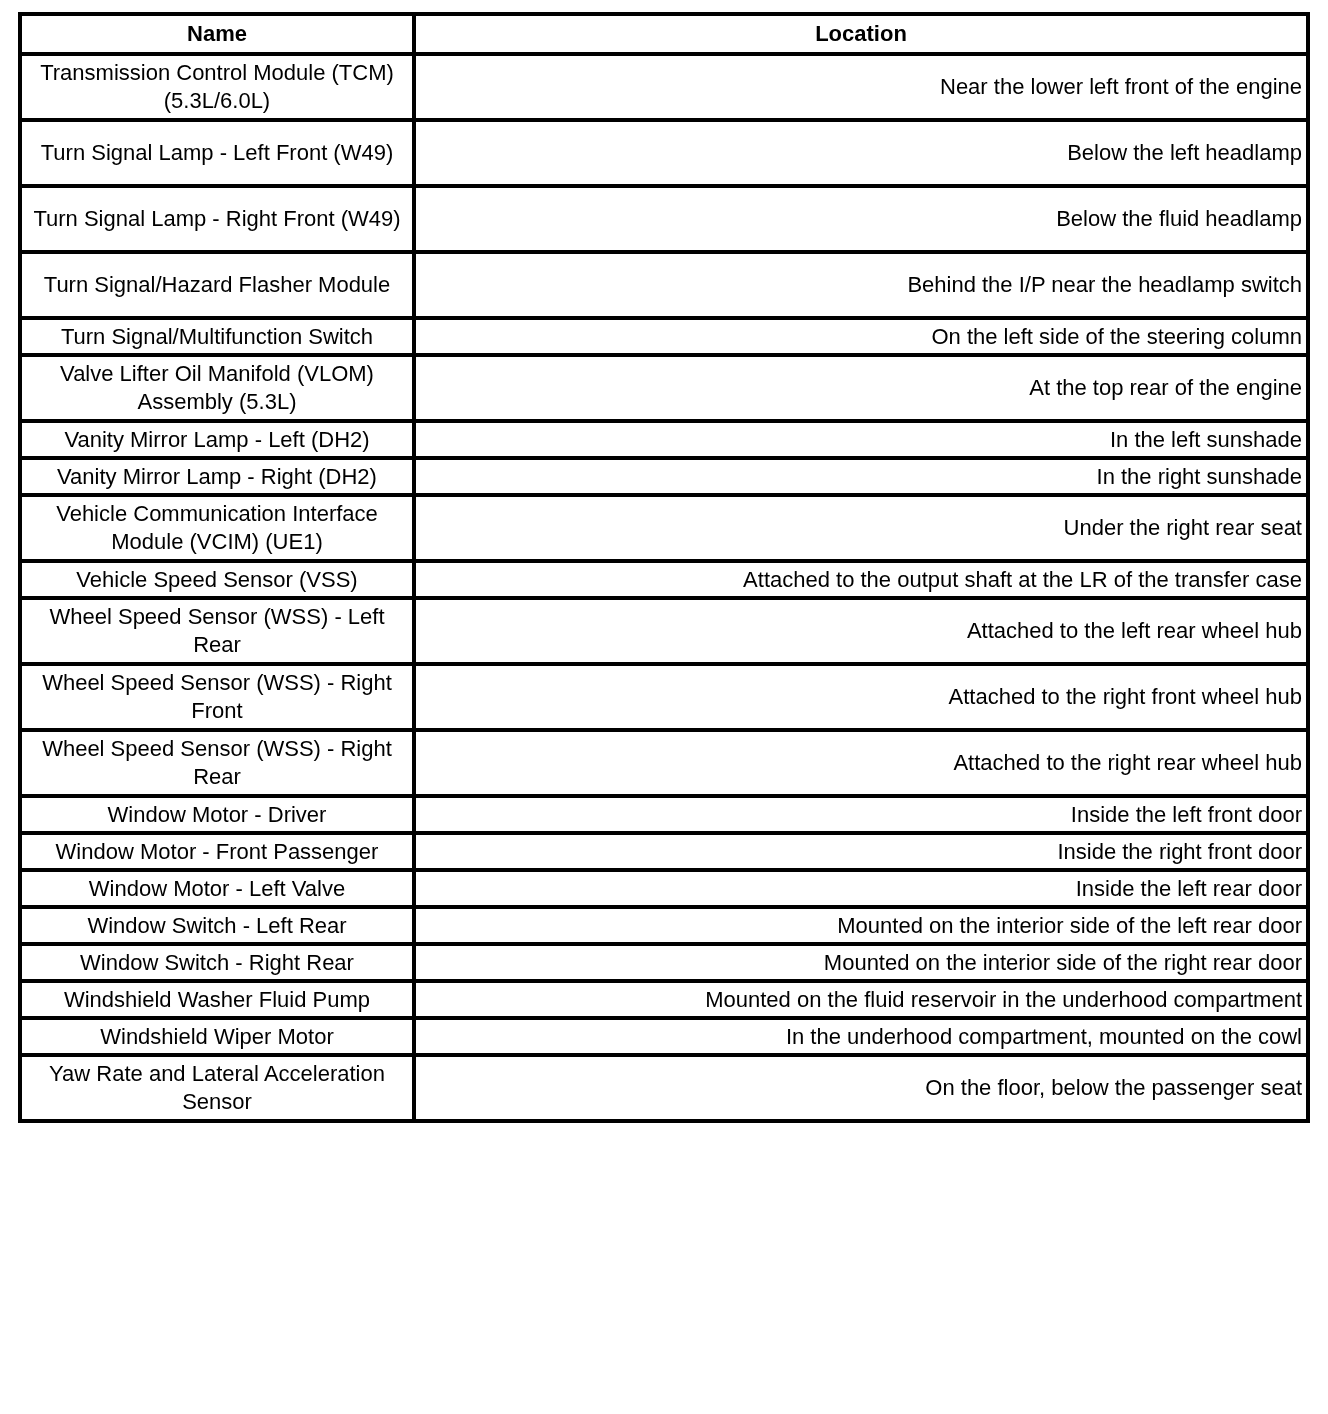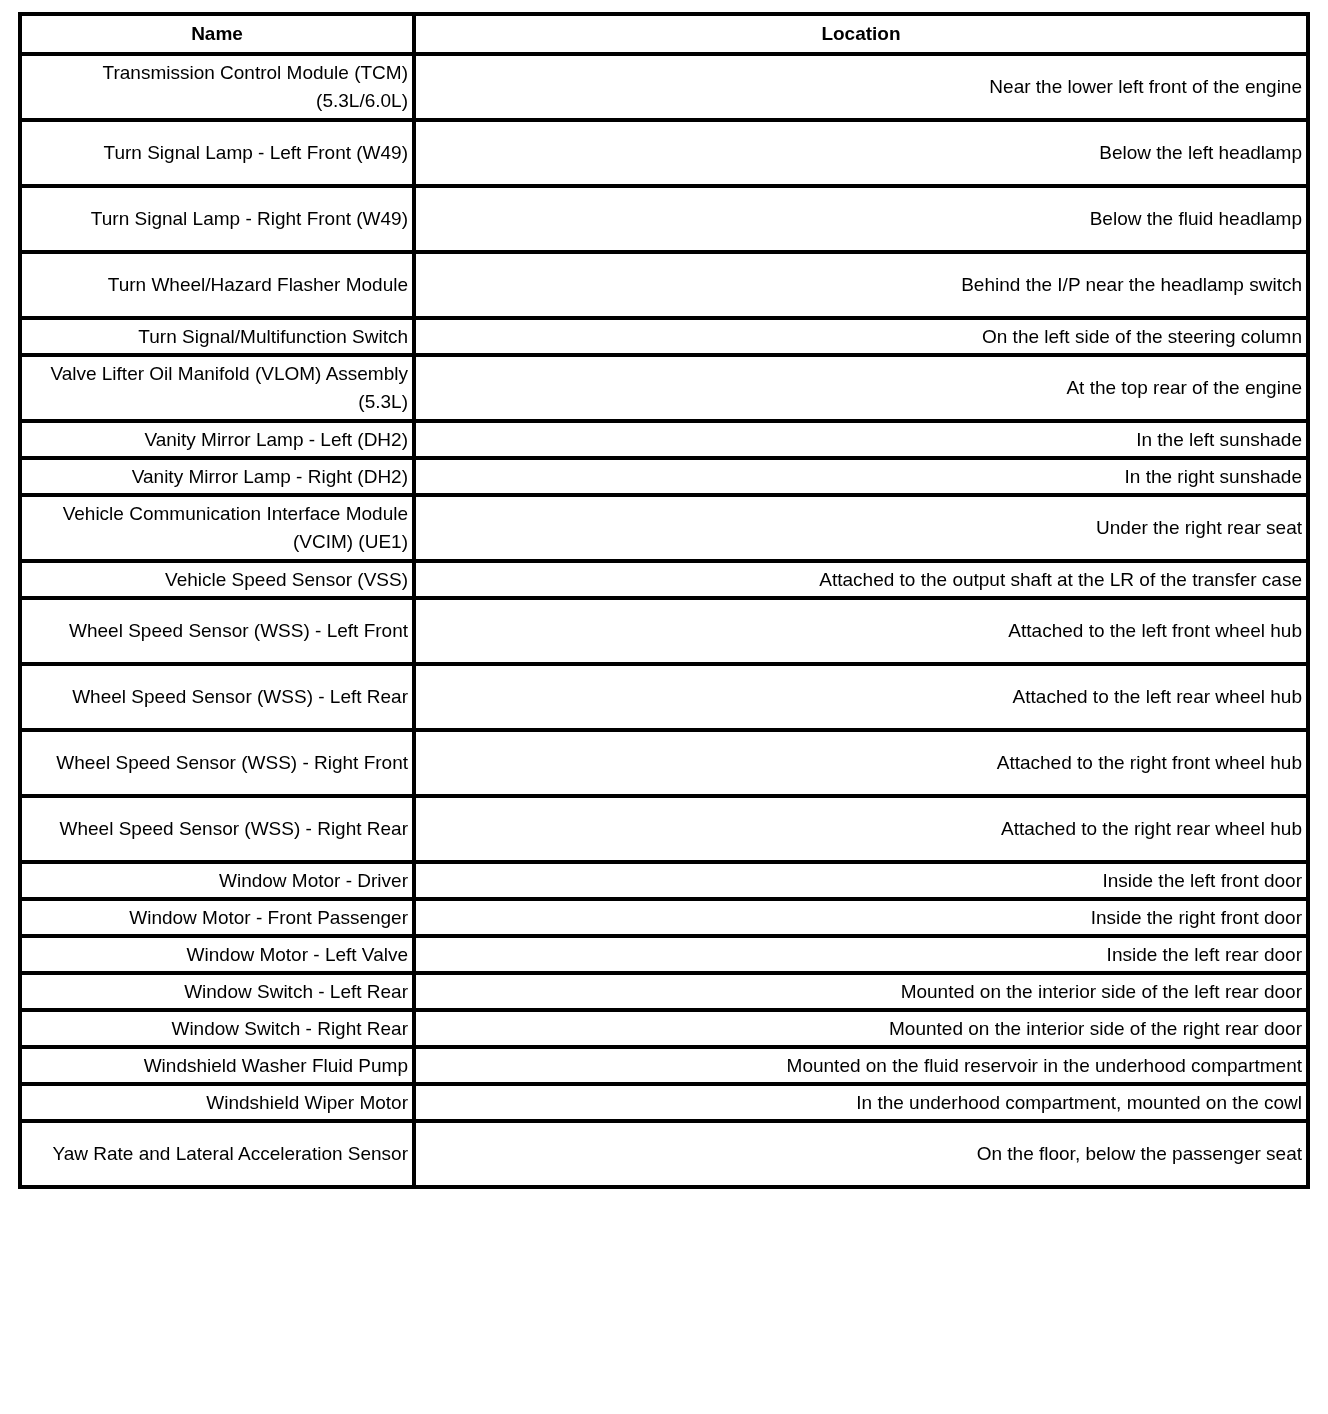--- a/index.html
+++ b/index.html
@@ -3,33 +3,33 @@
 <meta charset="utf-8">
 <style>
   html, body { margin: 0; padding: 0; background: #ffffff; }
   body { width: 1328px; height: 1414px; position: relative; overflow: hidden; }
   table.loc {
     position: absolute;
     left: 18px; top: 12px;
     width: 1292px;
     border-collapse: collapse;
     font-family: "Liberation Sans", sans-serif;
-    font-size: 19px;
+    font-size: 22px;
     color: #000;
     table-layout: fixed;
   }
   table.loc th, table.loc td {
     border: 4px solid #000;
     padding: 0 4px;
     line-height: 28px;
     vertical-align: middle;
   }
   table.loc th { font-weight: bold; text-align: center; height: 36px; }
   table.loc col.c1 { width: 394px; }
-  table.loc td.name { text-align: right; }
+  table.loc td.name { text-align: center; }
   table.loc td.loc { text-align: right; padding-left: 5px; }
   tr.r1 td { height: 33px; }
   tr.r2 td { height: 62px; }
 </style>
 </head>
 <body>
 
 <table class="loc">
   <colgroup>
       <col class="c1">
@@ -48,21 +48,21 @@
       </tr>
       <tr class="r2">
         <td class="name">Turn Signal Lamp - Left Front (W49)</td>
         <td class="loc">Below the left headlamp</td>
       </tr>
       <tr class="r2">
         <td class="name">Turn Signal Lamp - Right Front (W49)</td>
         <td class="loc">Below the fluid headlamp</td>
       </tr>
       <tr class="r2">
-        <td class="name">Turn Wheel/Hazard Flasher Module</td>
+        <td class="name">Turn Signal/Hazard Flasher Module</td>
         <td class="loc">Behind the I/P near the headlamp switch</td>
       </tr>
       <tr class="r1">
         <td class="name">Turn Signal/Multifunction Switch</td>
         <td class="loc">On the left side of the steering column</td>
       </tr>
       <tr class="r2">
         <td class="name">Valve Lifter Oil Manifold (VLOM) Assembly (5.3L)</td>
         <td class="loc">At the top rear of the engine</td>
       </tr>
@@ -74,24 +74,20 @@
         <td class="name">Vanity Mirror Lamp - Right (DH2)</td>
         <td class="loc">In the right sunshade</td>
       </tr>
       <tr class="r2">
         <td class="name">Vehicle Communication Interface Module (VCIM) (UE1)</td>
         <td class="loc">Under the right rear seat</td>
       </tr>
       <tr class="r1">
         <td class="name">Vehicle Speed Sensor (VSS)</td>
         <td class="loc">Attached to the output shaft at the LR of the transfer case</td>
-      </tr>
-      <tr class="r2">
-        <td class="name">Wheel Speed Sensor (WSS) - Left Front</td>
-        <td class="loc">Attached to the left front wheel hub</td>
       </tr>
       <tr class="r2">
         <td class="name">Wheel Speed Sensor (WSS) - Left Rear</td>
         <td class="loc">Attached to the left rear wheel hub</td>
       </tr>
       <tr class="r2">
         <td class="name">Wheel Speed Sensor (WSS) - Right Front</td>
         <td class="loc">Attached to the right front wheel hub</td>
       </tr>
       <tr class="r2">

